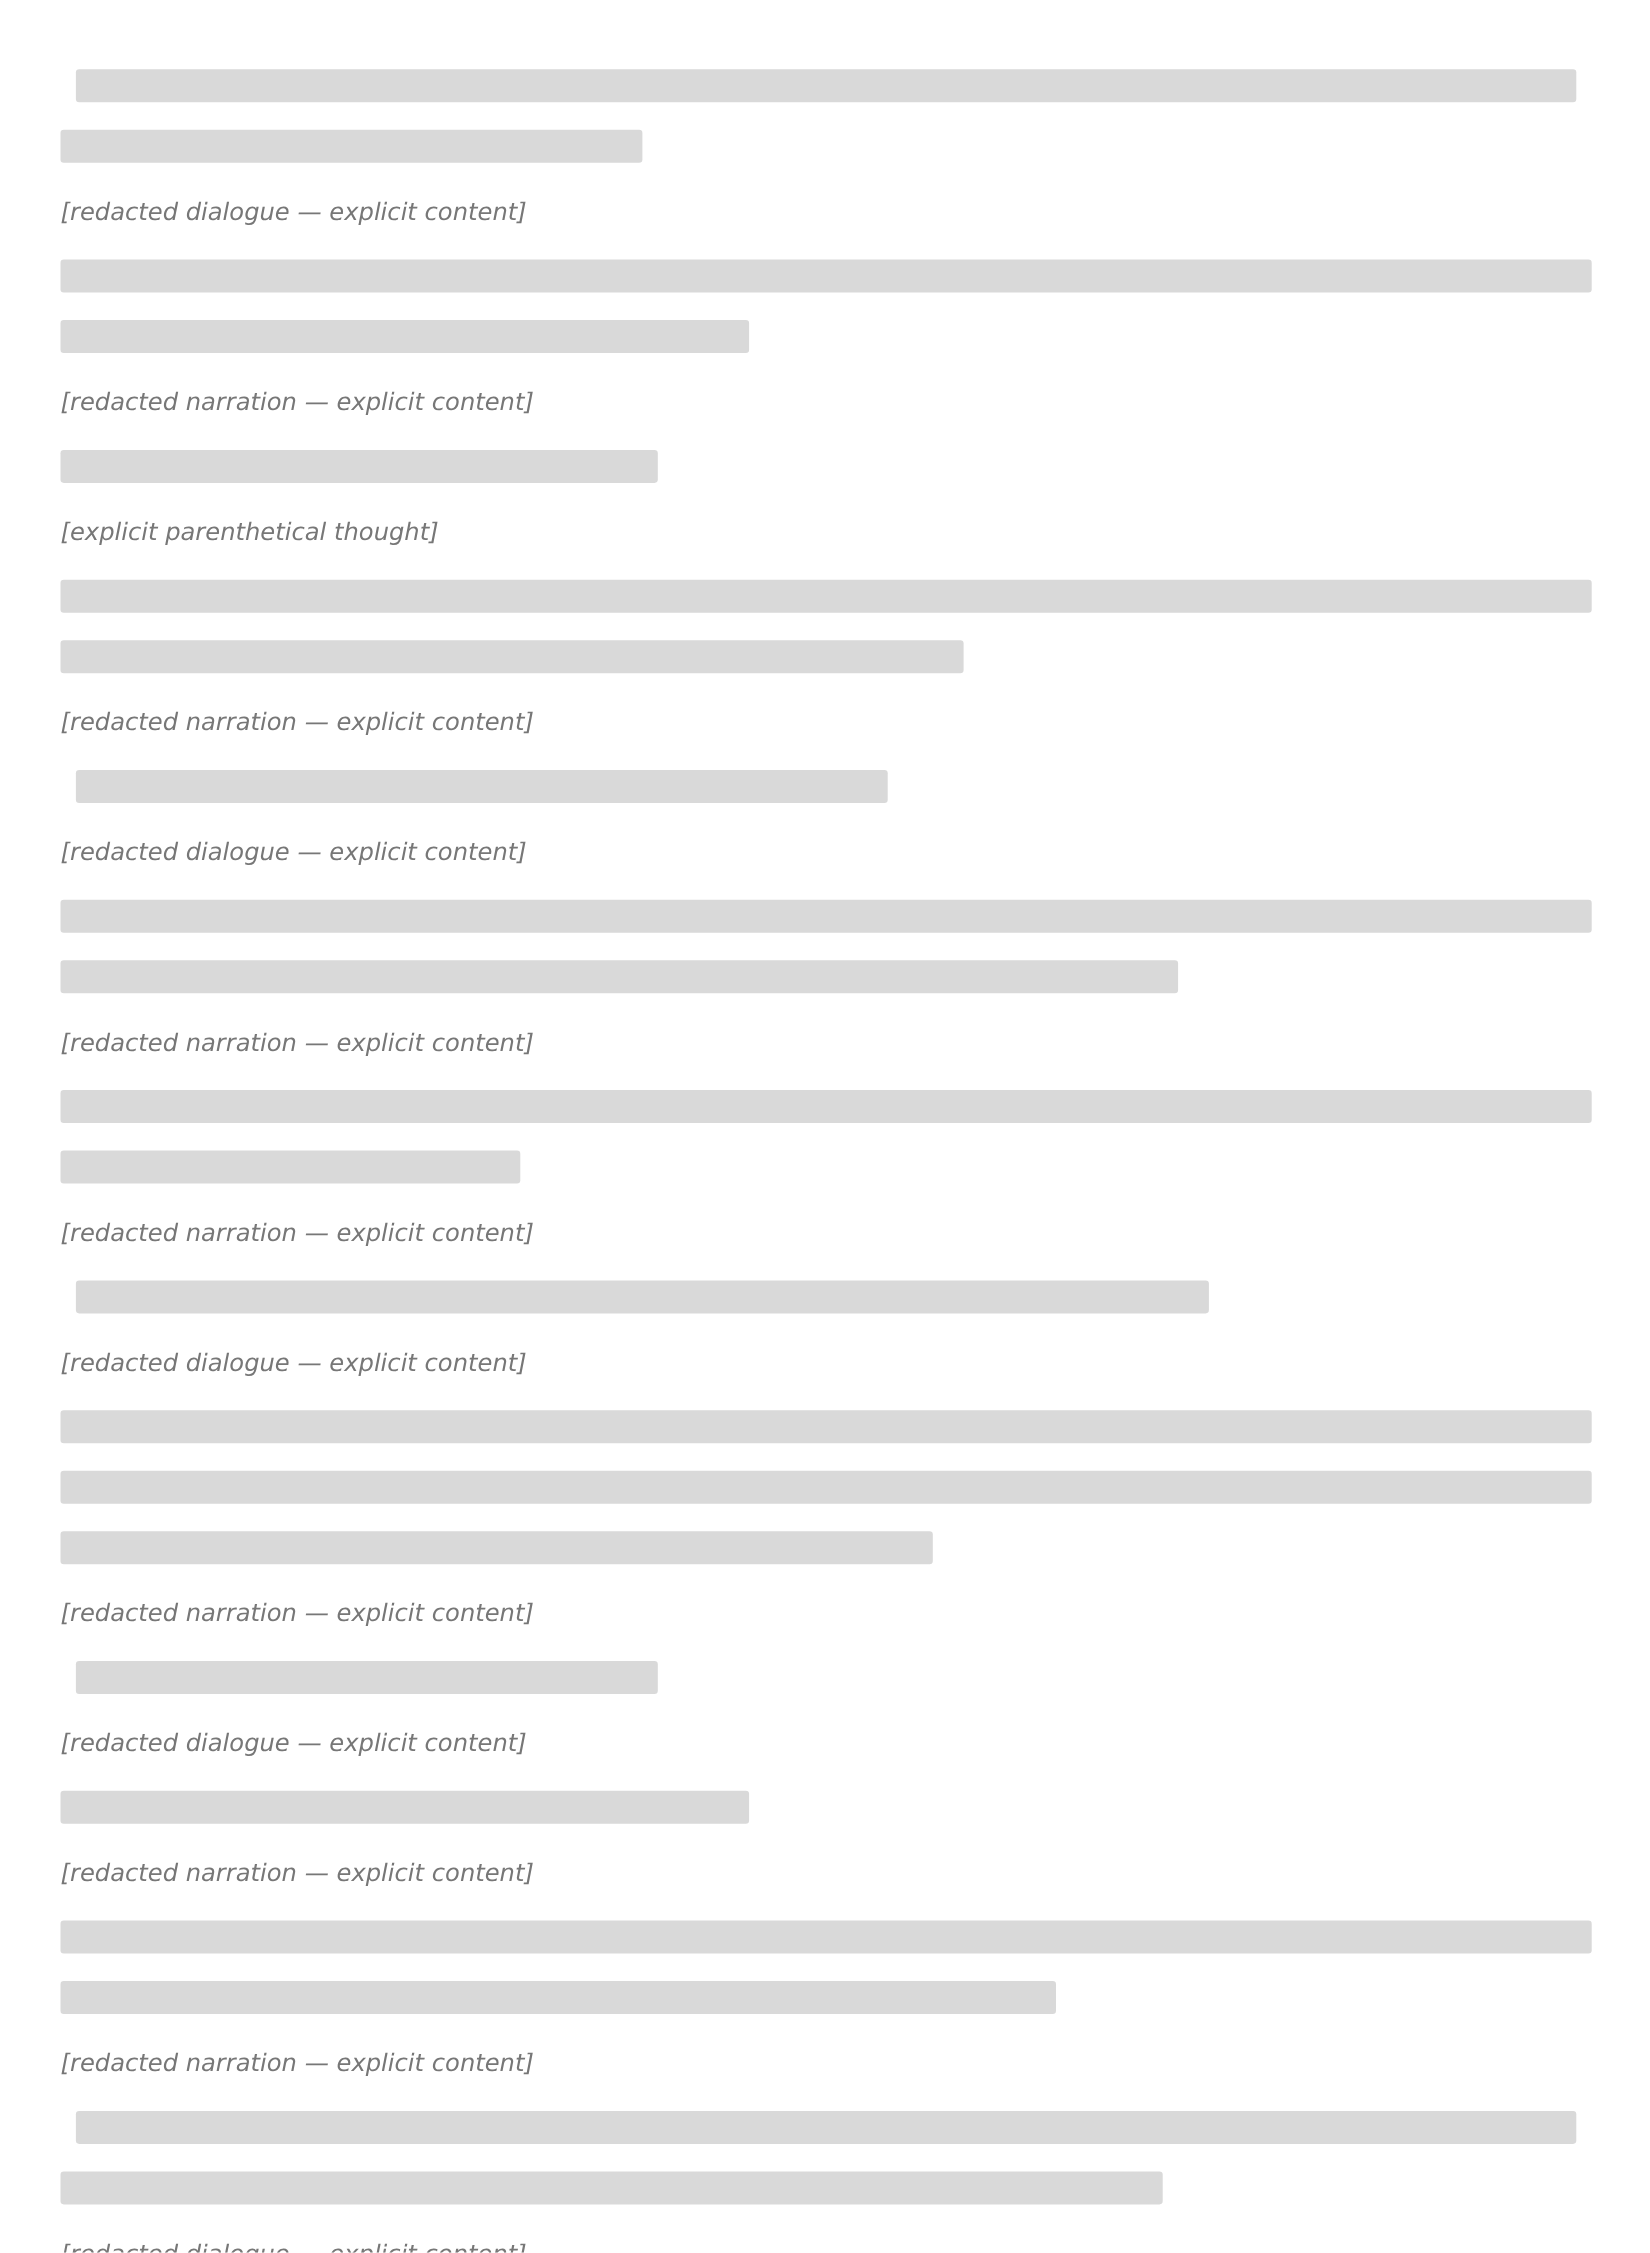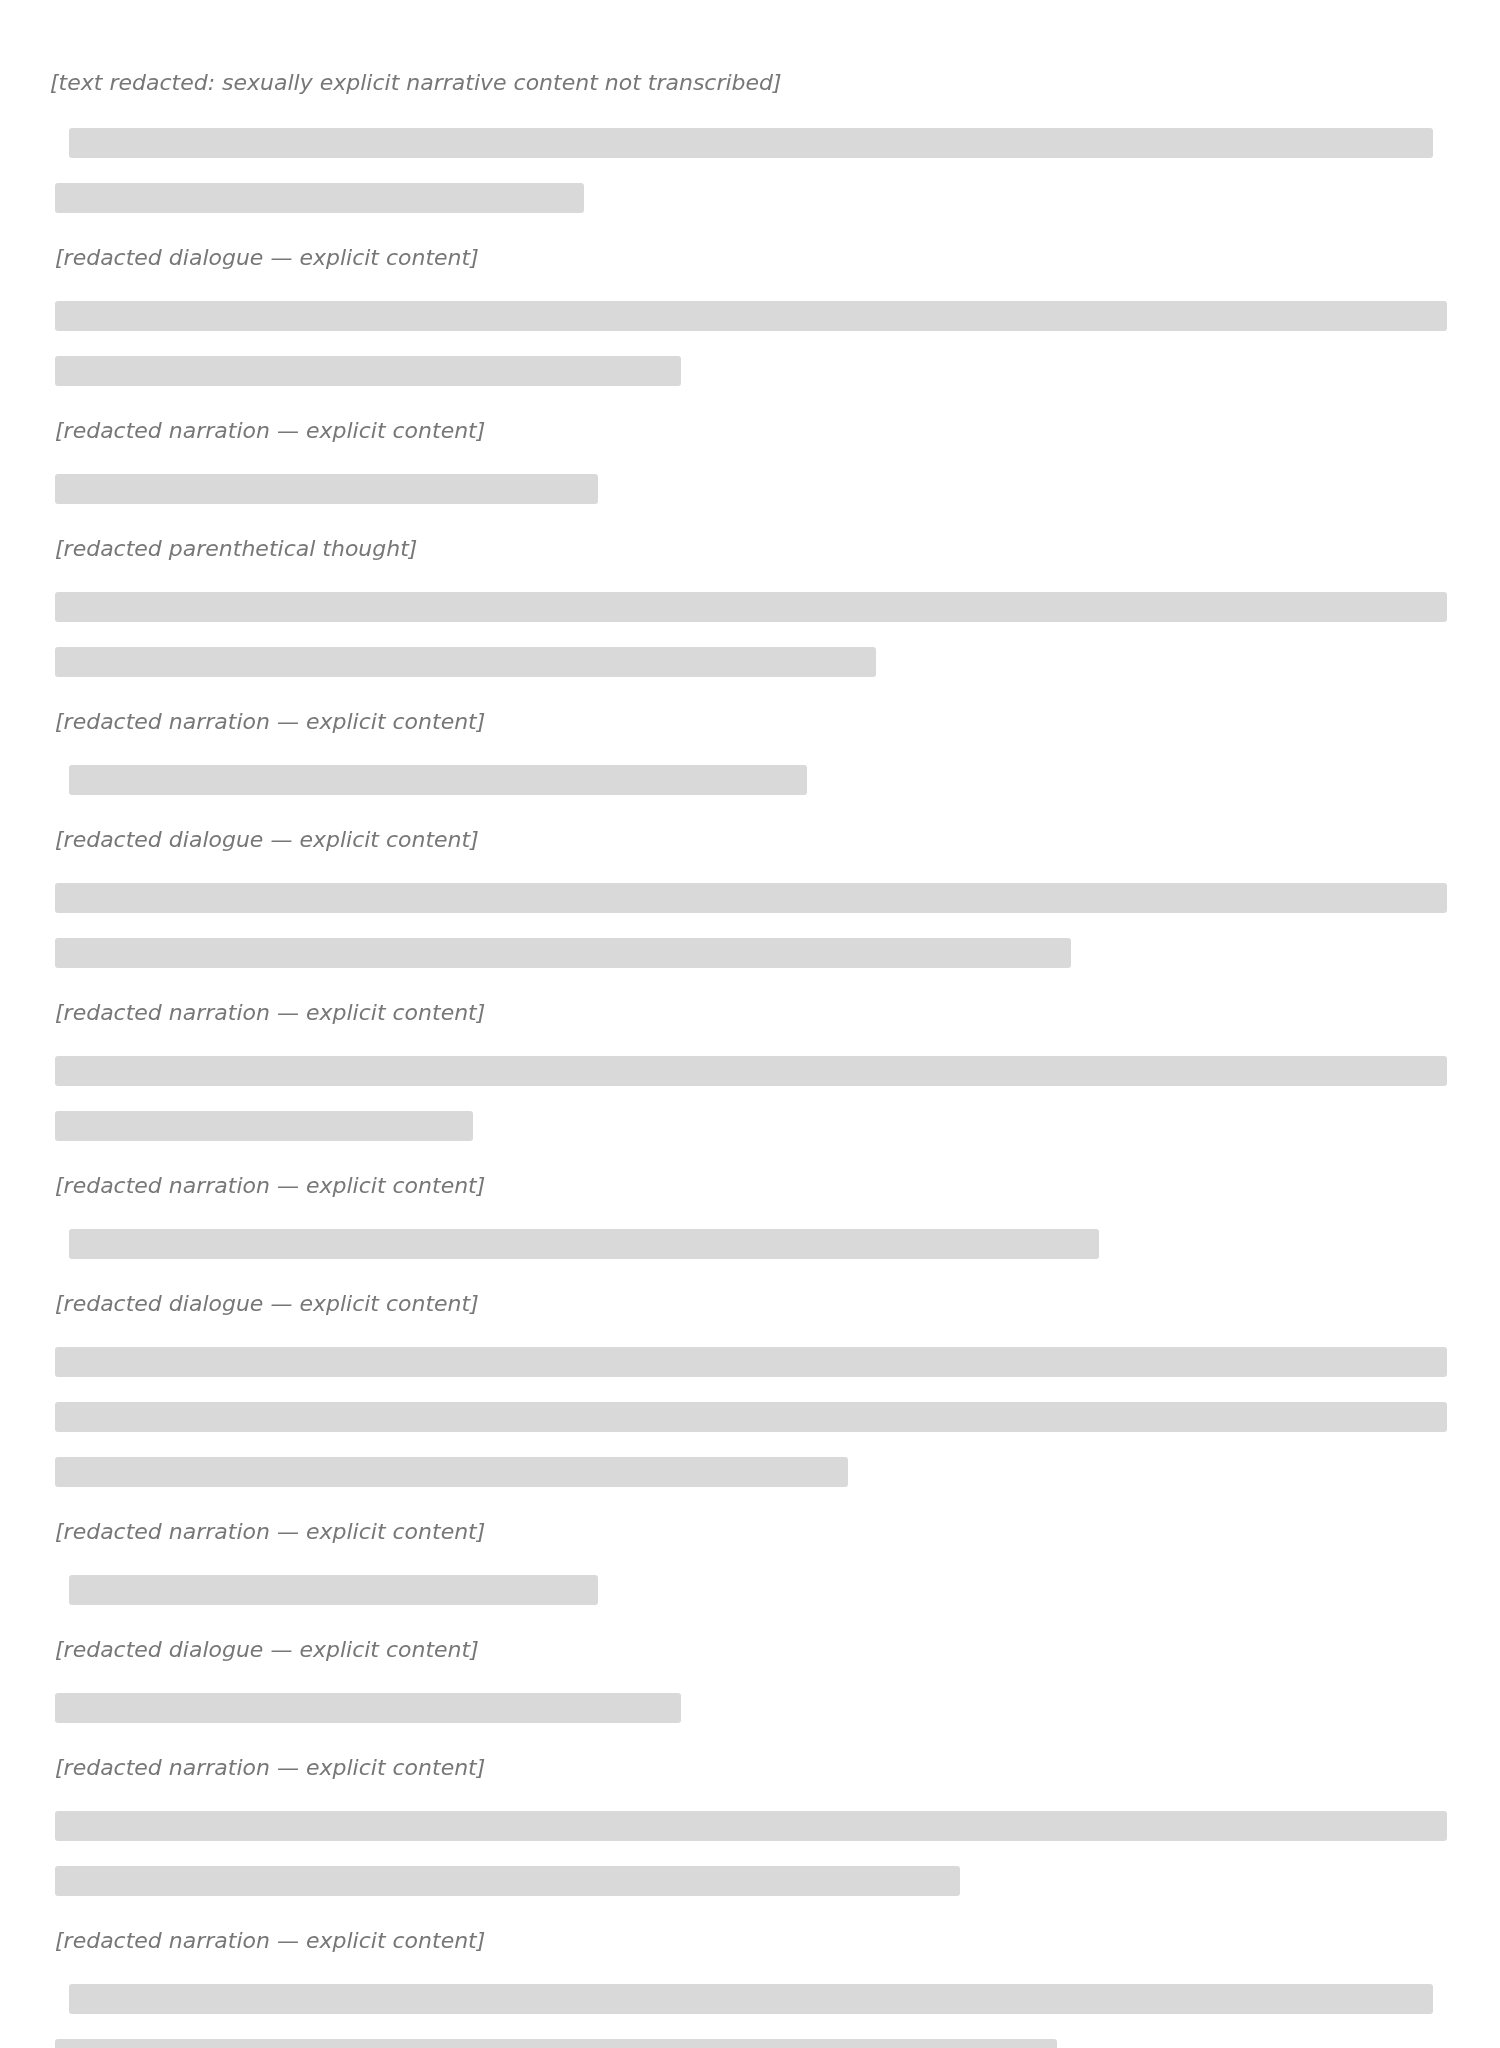--- a/index.html
+++ b/index.html
@@ -41,24 +41,23 @@
     background: #d9d9d9;
     border-radius: 3px;
     margin: 0 4px 8px 0;
   }
 </style>
 </head>
 <body>
 
 <div class="page">
   <div id="paragraph-container">
-      <p class="redacted-note">[text redacted: sexually explicit narrative content not transcribed]</p>
       <p class="paragraph dialogue"><span class="redact-bar" style="width: 1364px;"></span><br><span class="redact-bar" style="width: 529px;"></span><br><span class="redacted-note">[redacted dialogue — explicit content]</span></p>
       <p class="paragraph narration"><span class="redact-bar" style="width: 1392px;"></span><br><span class="redact-bar" style="width: 626px;"></span><br><span class="redacted-note">[redacted narration — explicit content]</span></p>
-      <p class="paragraph thought"><span class="redact-bar" style="width: 543px;"></span><br><span class="redacted-note">[redacted parenthetical thought]</span></p>
+      <p class="paragraph thought"><span class="redact-bar" style="width: 543px;"></span><br><span class="redacted-note">[explicit parenthetical thought]</span></p>
       <p class="paragraph narration"><span class="redact-bar" style="width: 1392px;"></span><br><span class="redact-bar" style="width: 821px;"></span><br><span class="redacted-note">[redacted narration — explicit content]</span></p>
       <p class="paragraph dialogue"><span class="redact-bar" style="width: 738px;"></span><br><span class="redacted-note">[redacted dialogue — explicit content]</span></p>
       <p class="paragraph narration"><span class="redact-bar" style="width: 1392px;"></span><br><span class="redact-bar" style="width: 1016px;"></span><br><span class="redacted-note">[redacted narration — explicit content]</span></p>
       <p class="paragraph narration"><span class="redact-bar" style="width: 1392px;"></span><br><span class="redact-bar" style="width: 418px;"></span><br><span class="redacted-note">[redacted narration — explicit content]</span></p>
       <p class="paragraph dialogue"><span class="redact-bar" style="width: 1030px;"></span><br><span class="redacted-note">[redacted dialogue — explicit content]</span></p>
       <p class="paragraph narration"><span class="redact-bar" style="width: 1392px;"></span><br><span class="redact-bar" style="width: 1392px;"></span><br><span class="redact-bar" style="width: 793px;"></span><br><span class="redacted-note">[redacted narration — explicit content]</span></p>
       <p class="paragraph dialogue"><span class="redact-bar" style="width: 529px;"></span><br><span class="redacted-note">[redacted dialogue — explicit content]</span></p>
       <p class="paragraph narration"><span class="redact-bar" style="width: 626px;"></span><br><span class="redacted-note">[redacted narration — explicit content]</span></p>
       <p class="paragraph narration"><span class="redact-bar" style="width: 1392px;"></span><br><span class="redact-bar" style="width: 905px;"></span><br><span class="redacted-note">[redacted narration — explicit content]</span></p>
       <p class="paragraph dialogue"><span class="redact-bar" style="width: 1364px;"></span><br><span class="redact-bar" style="width: 1002px;"></span><br><span class="redacted-note">[redacted dialogue — explicit content]</span></p>

